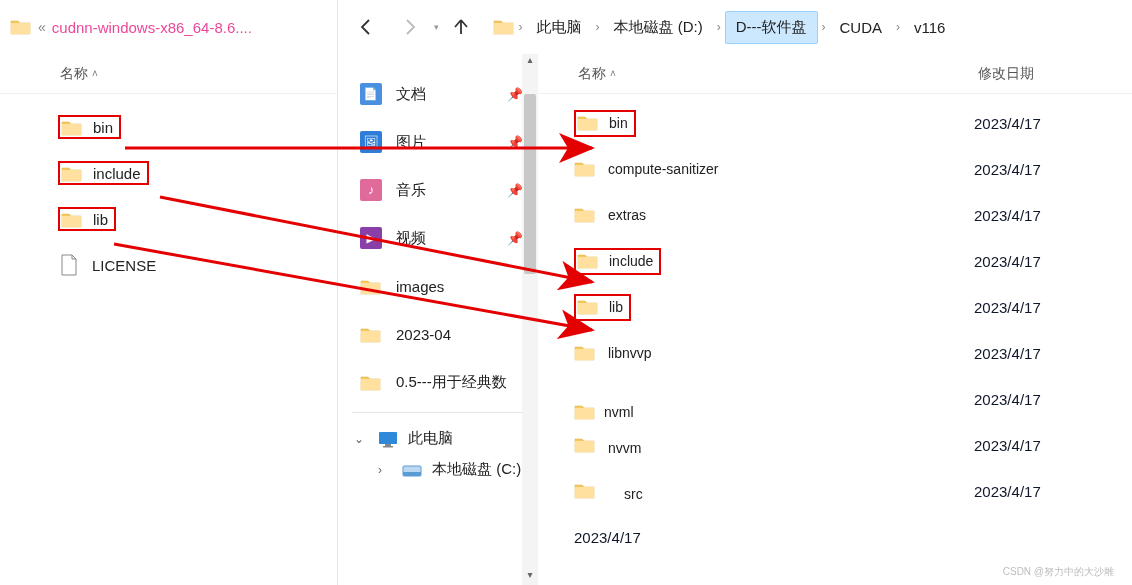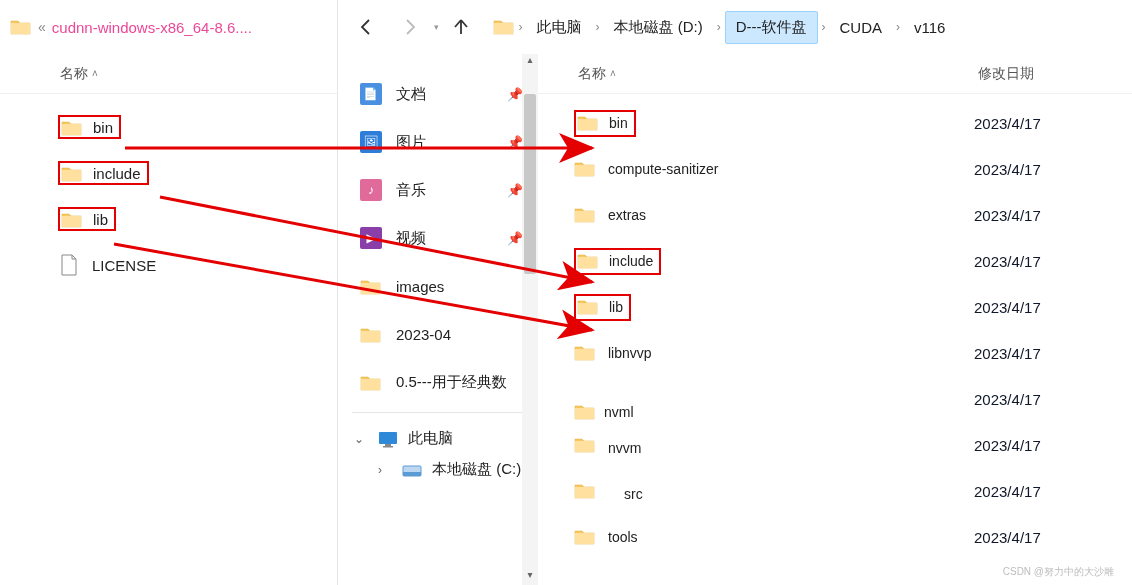--- a/index.html
+++ b/index.html
@@ -358,28 +358,20 @@
                 <span style="display: inline-flex; align-items: flex-end; gap: 28px;">
                   <span class="icon"><svg class="folder-svg" viewBox="0 0 22 18">
                       <use href="#folder-icon"></use>
                     </svg></span>
                   <span class="label">src</span>
                 </span>
               </div>
               <div class="date-cell">2023/4/17</div>
             </div>
             <div class="main-row">
-              <div class="name-cell">
-                <span style="display: inline-flex; align-items: center; gap: 12px;">
-                  <span class="icon"><svg class="folder-svg" viewBox="0 0 22 18">
-                      <use href="#folder-icon"></use>
-                    </svg></span>
-                  <span class="label">tools</span>
-                </span>
-              </div>
               <div class="date-cell">2023/4/17</div>
             </div>
           </div>
       </div>
 
       <div class="scrollbar" style="left:522px; right:auto; top:54px;">
         <div class="arrow" style="top:0">▴</div>
         <div class="thumb"></div>
         <div class="arrow" style="bottom:0">▾</div>
       </div>

